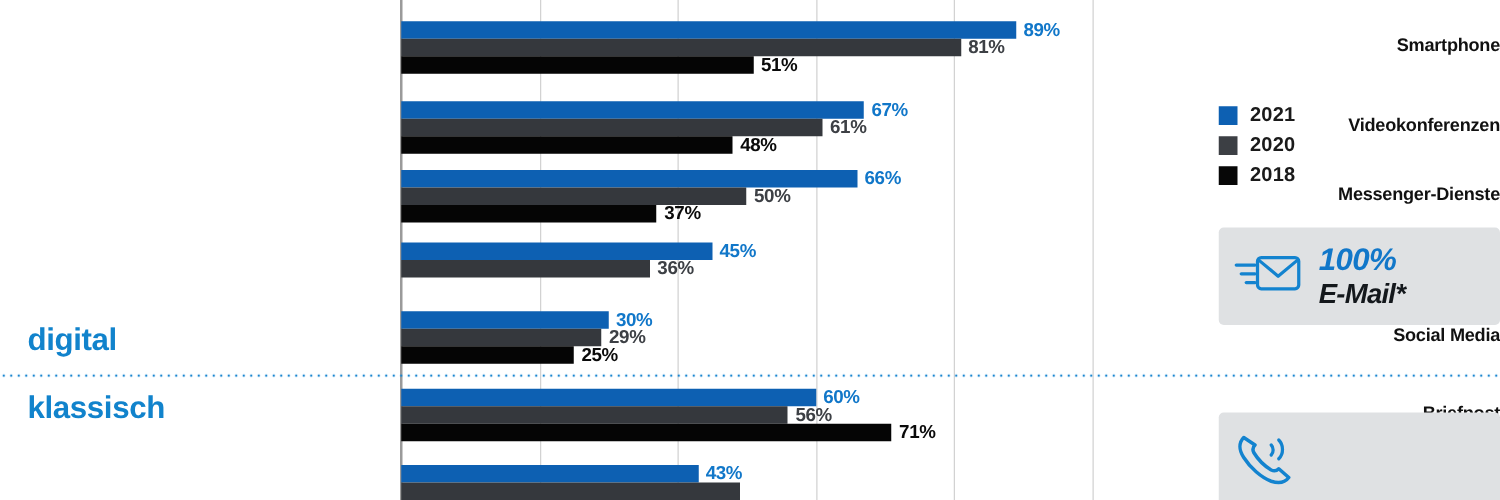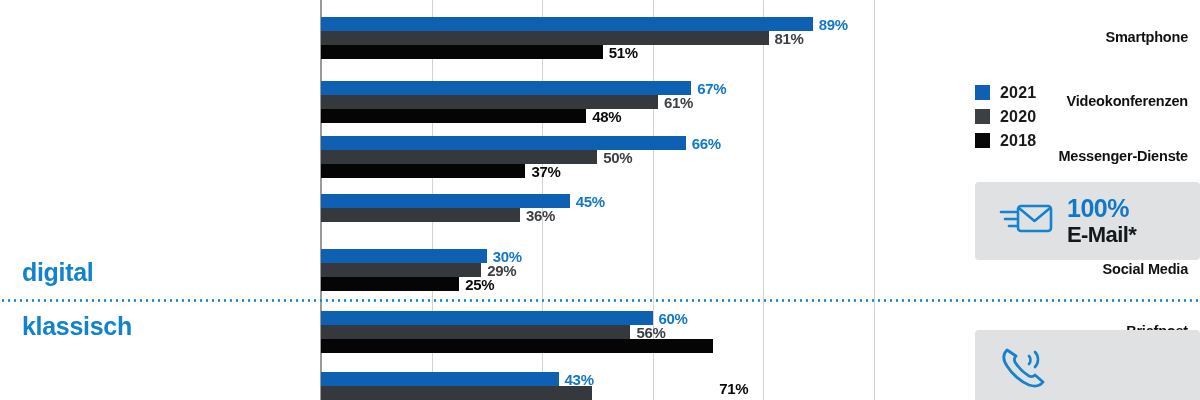--- a/index.html
+++ b/index.html
@@ -42,21 +42,21 @@
   #axis {
     position: absolute; left: 320px; top: 0; width: 1.6px; height: 400px;
     background: #9a9a9a;
   }
 
   
   .row { position: absolute; left: 0; width: 1200px; }
   .cat-label {
     position: absolute; right: 0; width: 310px;
     text-align: right;
-    padding-right: 12px;
+    padding-right: 0;
     font-size: 14.5px;
     font-weight: bold;
     color: #111;
     letter-spacing: -0.2px;
     white-space: nowrap;
   }
   .bars { position: absolute; left: 321px; top: 0; }
   .bar-line { position: relative; height: 14px; }
   .bar {
     position: absolute; left: 0; top: 0; height: 100%;
@@ -97,21 +97,22 @@
     font-size: 16px; font-weight: bold; color: #1a1a1a; letter-spacing: 0.2px;
   }
 
   
   .info-box {
     position: absolute;
     background: #dfe1e3;
     border-radius: 4px;
     display: flex;
     align-items: center;
-    padding-left: 24px;
+    padding-left: 12px;
+    font-style: italic;
   }
   #info-email { left: 975px; top: 182px; width: 225px; height: 78px; }
   #info-phone { left: 975px; top: 330px; width: 225px; height: 78px; }
   .info-icon { flex: none; margin-right: 12px; }
   .info-text { line-height: 1.0; }
   .info-pct {
     font-size: 25px; font-weight: bold; color: #1177c9; letter-spacing: -0.5px;
     display: block;
   }
   .info-name {
@@ -226,21 +227,21 @@
           <div class="bar-line" style="height: 14px;">
             <div class="bar y2021" style="width: 331.5px; background: rgb(13, 96, 178);"></div>
             <div class="bar-val y2021" style="left: 331.5px;">60%</div>
           </div>
           <div class="bar-line" style="height: 14px;">
             <div class="bar y2020" style="width: 309.4px; background: rgb(53, 56, 61);"></div>
             <div class="bar-val y2020" style="left: 309.4px;">56%</div>
           </div>
           <div class="bar-line" style="height: 14px;">
             <div class="bar y2018" style="width: 392.275px; background: rgb(5, 5, 5);"></div>
-            <div class="bar-val y2018" style="left: 392.275px; margin-top: 42px;">71%</div>
+            <div class="bar-val y2018" style="left: 392.275px;">71%</div>
           </div>
         </div>
       </div>
       <div class="row" style="top: 372px; height: 28px;">
         <div class="cat-label" style="top: 5px;">Fax</div>
         <div class="bars">
           <div class="bar-line" style="height: 14px;">
             <div class="bar y2021" style="width: 237.575px; background: rgb(13, 96, 178);"></div>
             <div class="bar-val y2021" style="left: 237.575px; text-align: right;">43%</div>
           </div>

